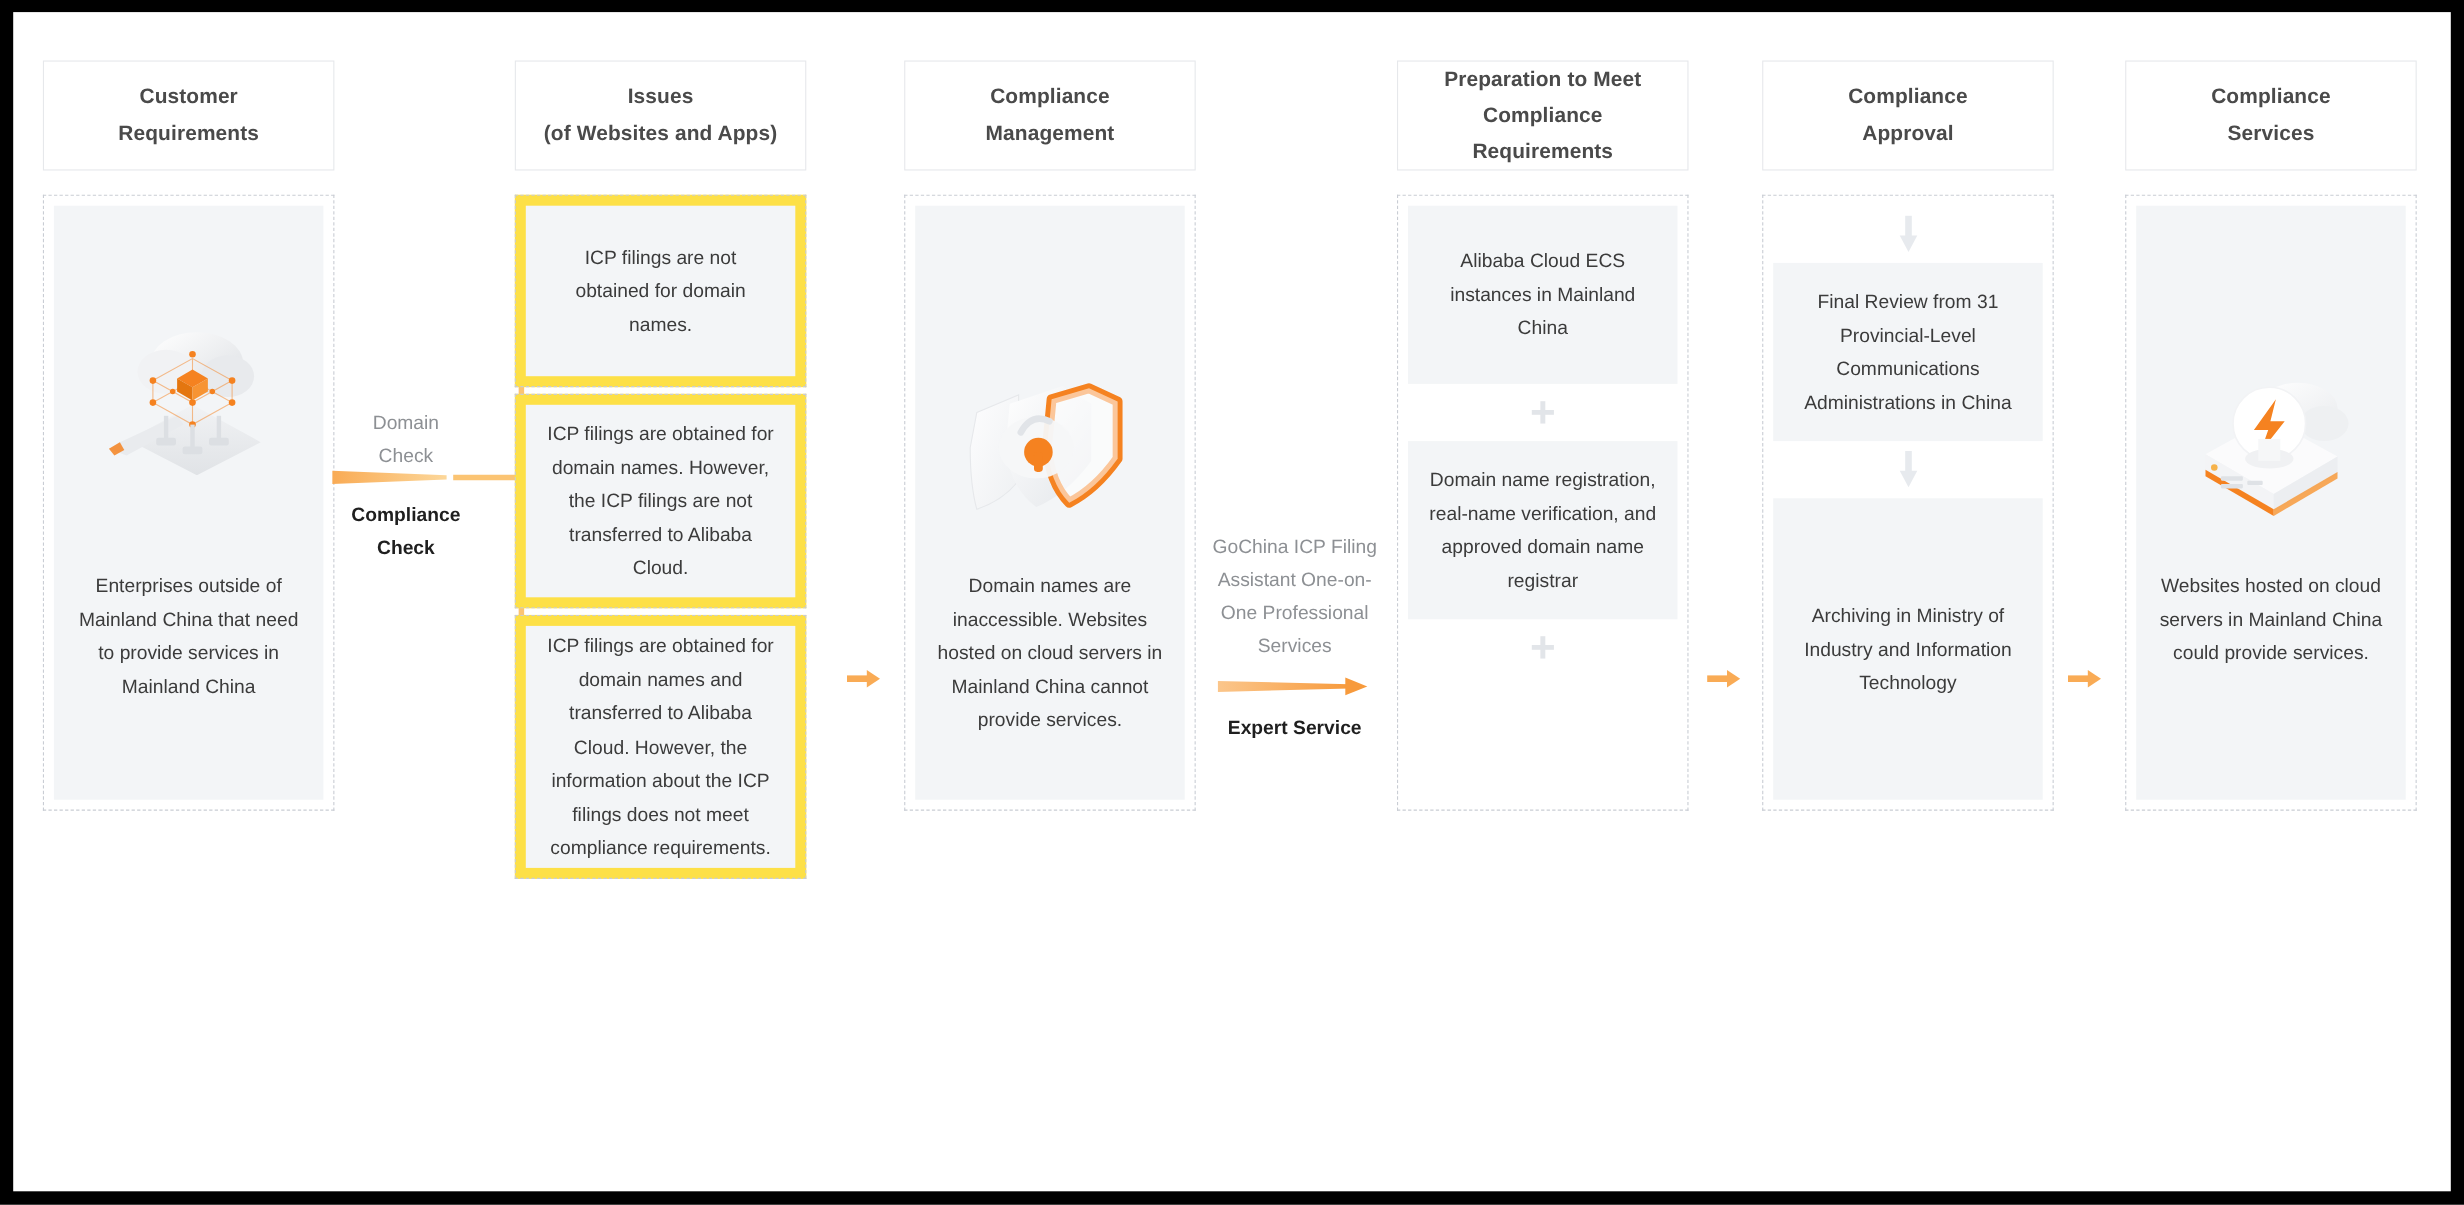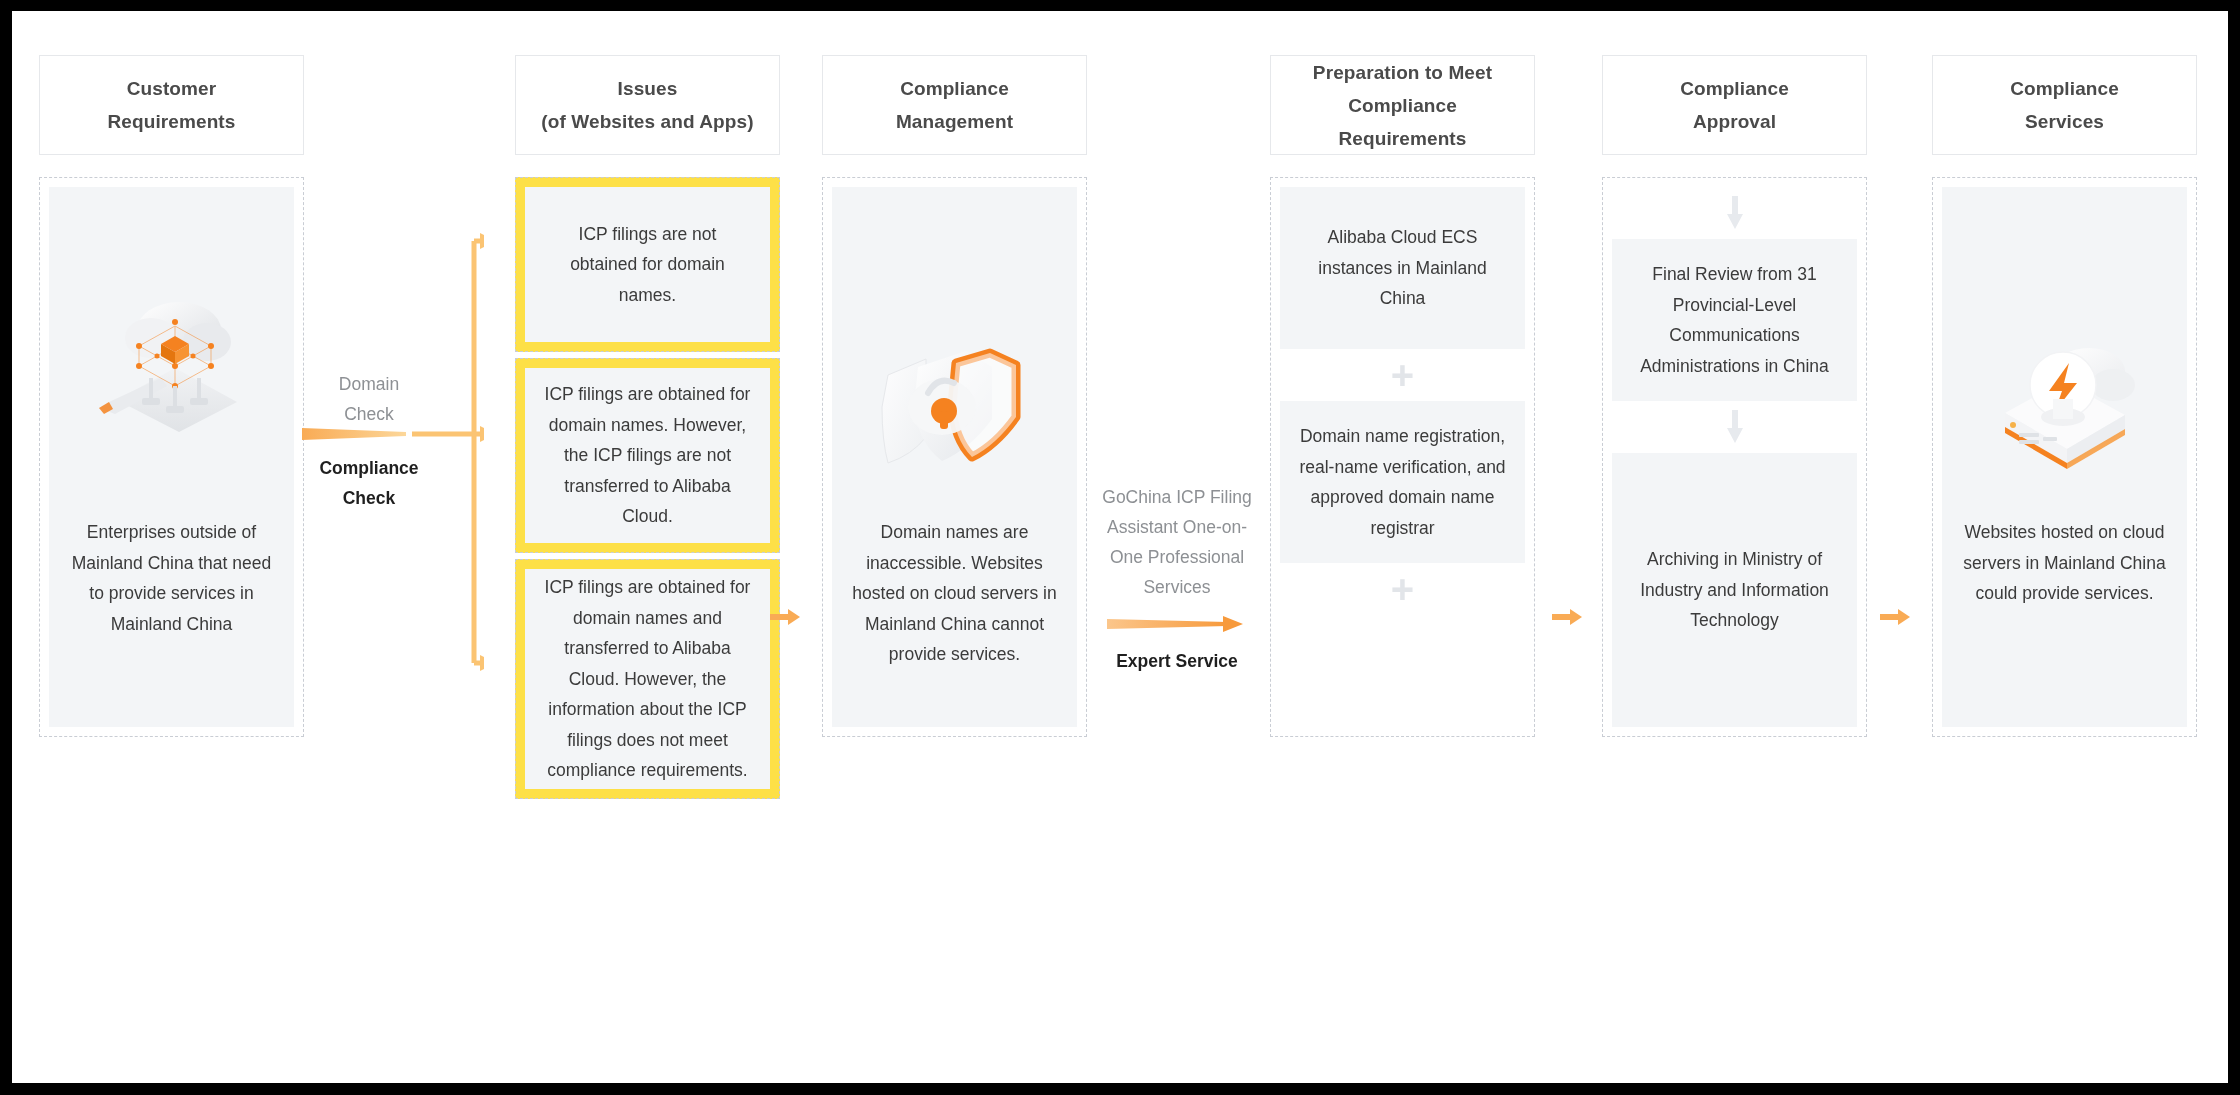--- a/index.html
+++ b/index.html
@@ -232,21 +232,21 @@
     <div class="lbl light" style="left:0; top:208px; width:130px;">
       <div>Domain</div>
       <div>Check</div>
     </div>
     <div class="lbl bold" style="left:0; top:292px; width:130px;">
       <div>Compliance</div>
       <div>Check</div>
     </div>
   </div>
 
-  <div class="col" style="left:503px; width:265px;">
+  <div class="col" style="left:456px; width:265px;">
     <div class="col-head" style="height:100px; margin-top:44px;">
       <div>
         <div>Issues</div>
         <div>(of Websites and Apps)</div>
       </div>
     </div>
     <div style="margin-top:22px;">
       <div class="sub-dashed" style="height:175px;">
         <div class="card">
           <span class="txt">ICP filings are not obtained for domain names.</span>

